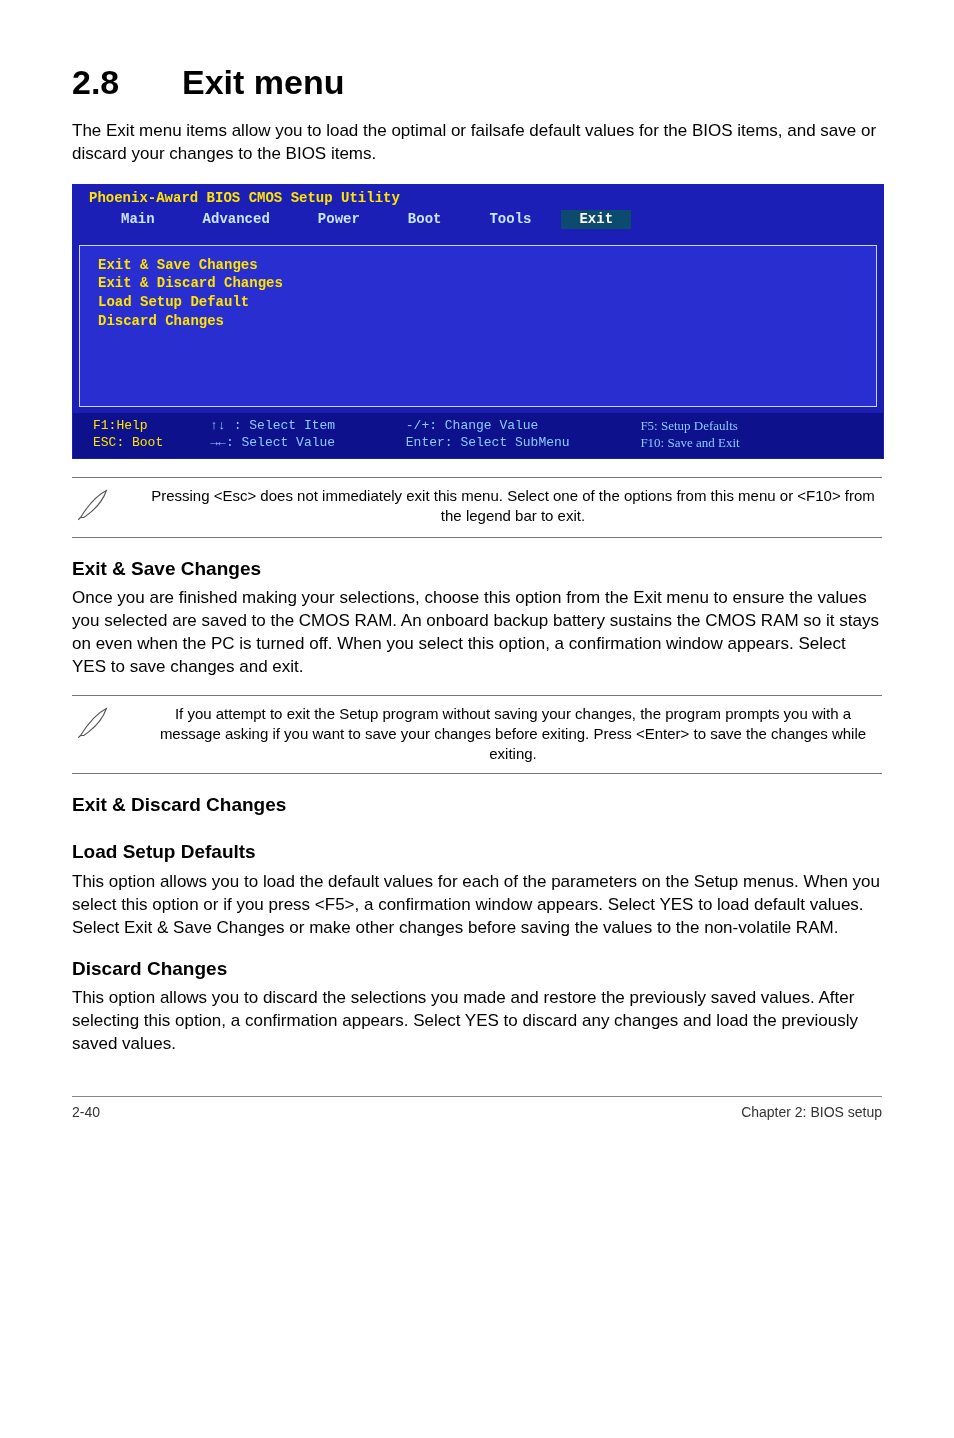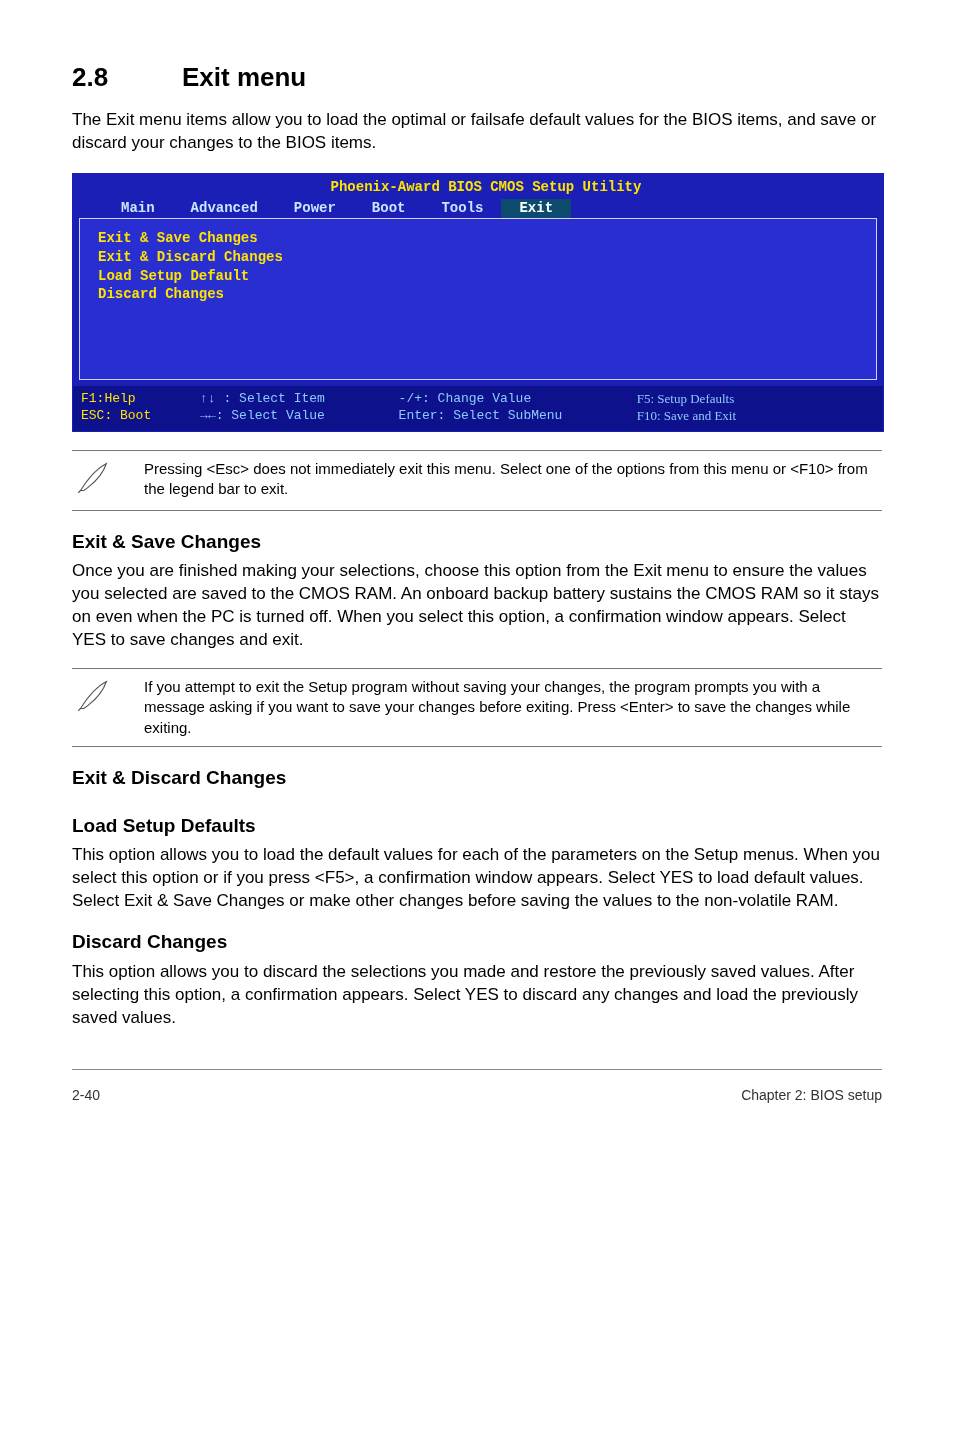--- a/index.html
+++ b/index.html
@@ -8,47 +8,47 @@
     margin: 0;
     background: #fff;
     color: #000;
     font-size: 17px;
     line-height: 1.35;
   }
   .page {
     padding: 60px 72px 30px 72px;
   }
   h1.sec-title {
-    font-size: 26px;
+    font-size: 34px;
     font-weight: bold;
     margin: 0 0 14px 0;
   }
   h1.sec-title .num { display:inline-block; width:110px; }
   p.intro { margin: 0 0 18px 0; }
 
   
   .bios {
     width: 100%;
     background: #1b1fb5;
     color: #fff;
     border: 1px solid #1b1fb5;
     font-family: "Courier New", monospace;
     font-size: 14px;
     margin-bottom: 18px;
   }
   .bios-title {
     color: #ffe400;
-    text-align: center;
+    text-align: left;
     padding: 4px 0 2px 16px;
     font-weight: bold;
   }
   .bios-tabs {
     display: flex;
-    gap: 0;
-    padding: 0 30px 0 30px;
+    gap: 12px;
+    padding: 0 30px 16px 30px;
   }
   .bios-tab {
     color: #c7e6ff;
     padding: 0 18px;
     font-weight: bold;
   }
   .bios-tab.active {
     background: #0c4a6e;
     color: #fff;
   }
@@ -57,21 +57,21 @@
     border: 1px solid #d2d2ff;
     margin: 0 6px 6px 6px;
     min-height: 140px;
     padding: 10px 18px;
   }
   .bios-item { color: #ffe400; font-weight: bold; }
   .bios-footer {
     background: #0e118c;
     display: flex;
     flex-wrap: wrap;
-    padding: 4px 8px 6px 8px;
+    padding: 4px 8px 6px 20px;
     font-size: 13px;
     color: #8ec9ff;
   }
   .bios-fcol { width: 25%; }
   .bios-fcol.c1 { width: 15%; color:#ffe400;}
   .bios-fcol.c2 { width: 25%; }
   .bios-fcol.c3 { width: 30%; }
   .bios-fcol.c4 { width: 30%; color:#8ec9ff;font-family:Liberation Serif, serif;}
   .bios-footer .yel { color:#ffe400; }
 
@@ -83,35 +83,35 @@
     border-top: 1px solid #777;
     border-bottom: 1px solid #777;
     padding: 8px 0;
     margin: 6px 0 18px 0;
   }
   .note .icon, .hint .icon {
     flex: 0 0 44px;
     text-align: center;
   }
   .note .icon svg, .hint .icon svg { width: 36px; height: 36px; }
-  .note .txt, .hint .txt { flex: 1; font-size: 15px; }
+  .note .txt, .hint .txt { flex: 1; font-size: 15px; text-align: center; }
 
   h2.sub {
     font-size: 19px;
     font-weight: bold;
     margin: 10px 0 6px 0;
   }
   p.body { margin: 0 0 16px 0; }
 
   .footer {
     display:flex;
     justify-content:space-between;
     border-top:1px solid #888;
     margin-top:40px;
-    padding-top:16px;
+    padding-top:6px;
     font-size:14px;
     color:#333;
   }
 </style>
 </head>
 <body>
 
 <div class="page">
 
   <h1 class="sec-title">

